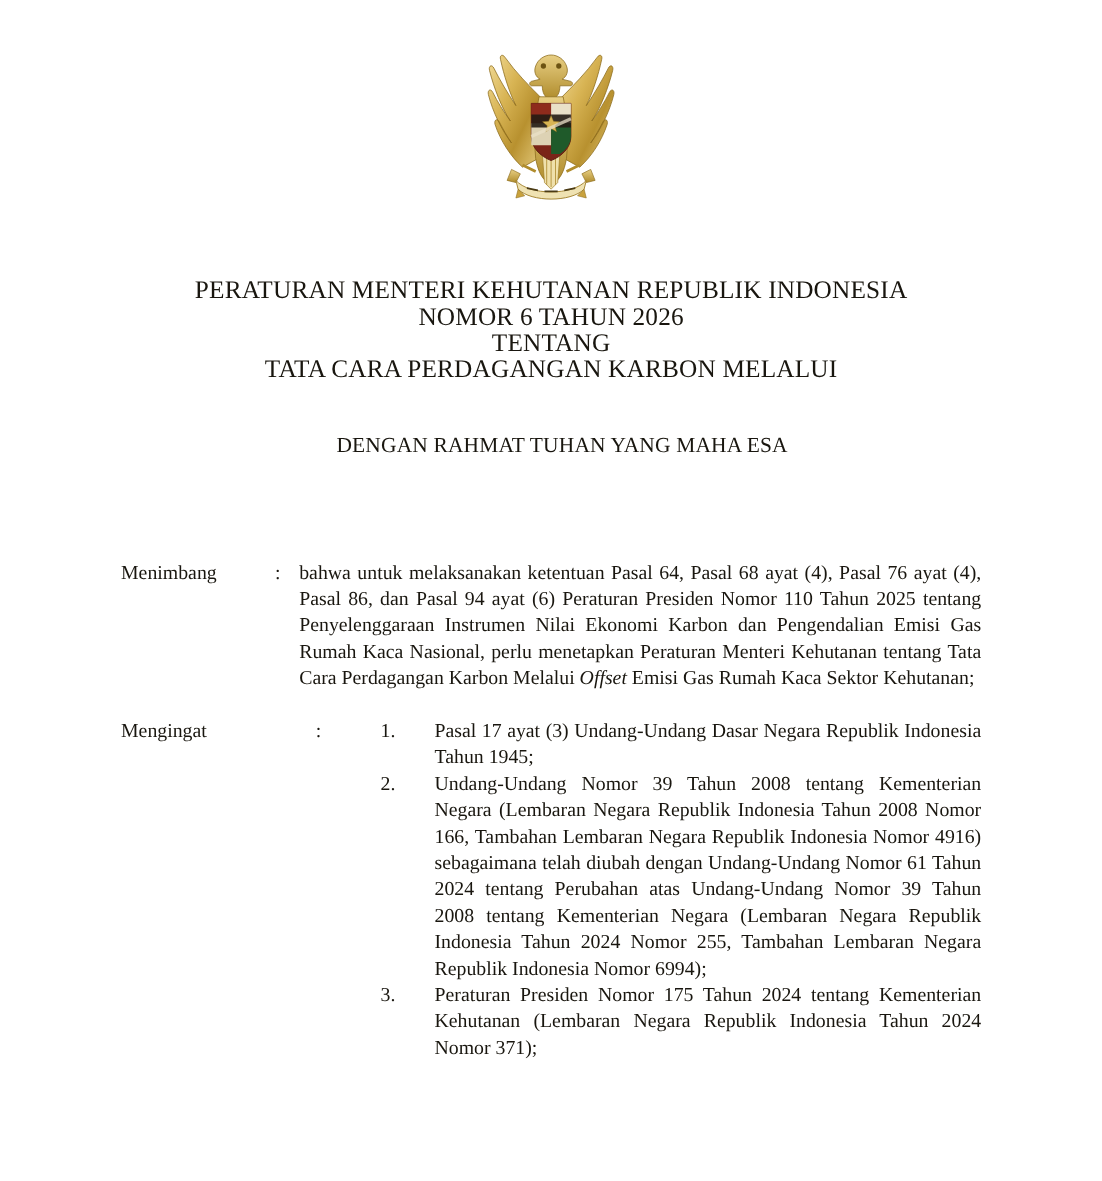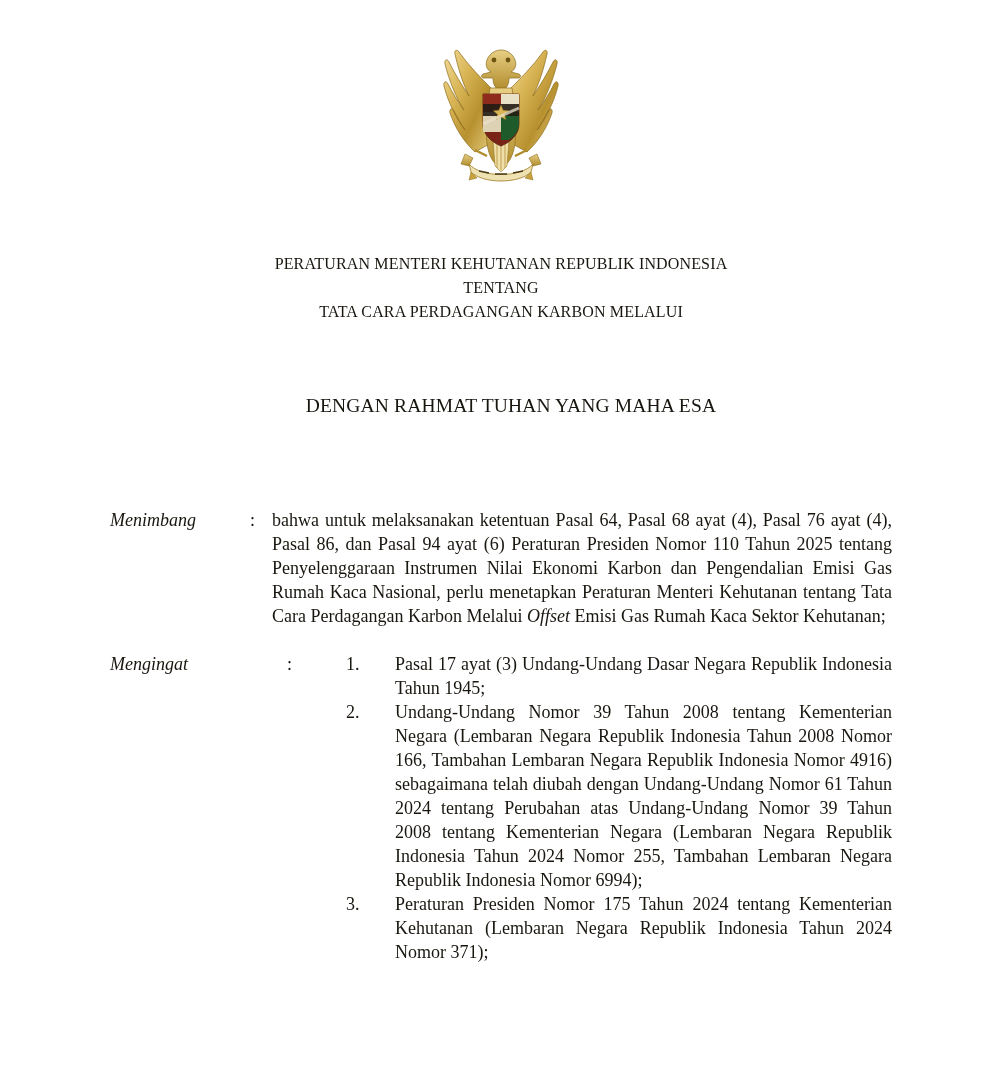--- a/index.html
+++ b/index.html
@@ -43,21 +43,21 @@
 
   
   .title-block {
     position: absolute;
     left: 0;
     top: 252px;
     width: 1002px;
     text-align: center;
   }
   .title-line {
-    font-size: 16px;
+    font-size: 23px;
     line-height: 24px;
     letter-spacing: 0.15px;
     white-space: nowrap;
   }
   .title-line .ital {
     font-style: italic;
   }
 
   .subtitle-block {
     position: absolute;
@@ -90,21 +90,20 @@
   }
   .clause-row + .clause-row {
     margin-top: 24px;
     gap: 37px;
   }
   .clause-label {
     width: 140px;
     flex: 0 0 140px;
     font-size: 18px;
     line-height: 24px;
-    font-style: italic;
   }
   .clause-colon {
     width: 22px;
     flex: 0 0 22px;
     font-size: 18px;
     line-height: 24px;
   }
   .clause-body {
     flex: 1 1 auto;
     font-size: 18px;
@@ -207,20 +206,21 @@
       <path d="M102 122 L106 132 L98 134 L94 126 Z" fill="url(#gold2)" stroke="#8d6c1c" stroke-width="0.6"></path>
       <path d="M34 132 C46 146 86 146 98 132 L96 140 C84 152 48 152 36 140 Z" fill="#efe2b2" stroke="#9c7a22" stroke-width="0.8"></path>
       <path d="M44 139 L54 141 M60 142 L72 142 M78 141 L88 139" stroke="#4a3a14" stroke-width="1.6" fill="none"></path>
       <path d="M36 140 L34 148 L42 146 Z" fill="#c9a23d" stroke="#8d6c1c" stroke-width="0.5"></path>
       <path d="M96 140 L98 148 L90 146 Z" fill="#c9a23d" stroke="#8d6c1c" stroke-width="0.5"></path>
     </svg>
   </div>
 
   <div class="title-block">
     <div class="title-line">PERATURAN MENTERI KEHUTANAN REPUBLIK INDONESIA</div>
+    <div class="title-line">NOMOR 6 TAHUN 2026</div>
     <div class="title-line">TENTANG</div>
     <div class="title-line">TATA CARA PERDAGANGAN KARBON MELALUI</div>
   </div>
 
   <div class="subtitle-block">
     <div class="subtitle-line">DENGAN RAHMAT TUHAN YANG MAHA ESA</div>
     <div class="subtitle-gap"></div>
   </div>
 
   <div class="clauses">

